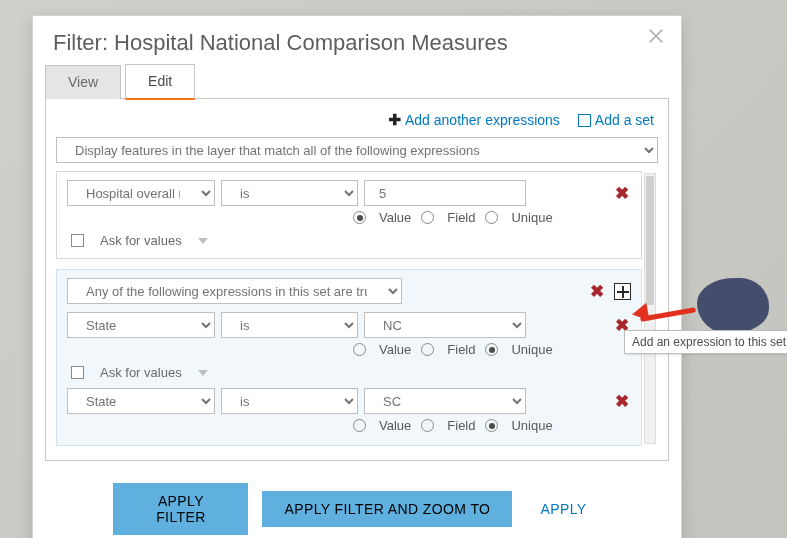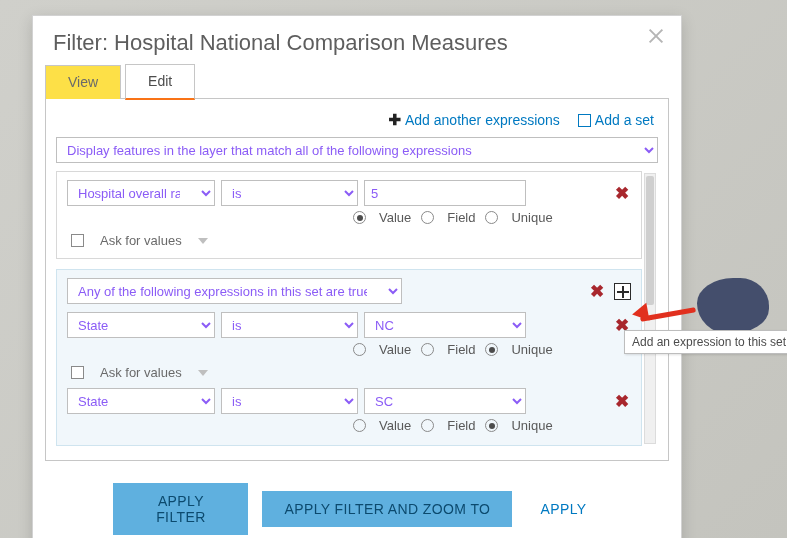--- a/index.html
+++ b/index.html
@@ -74,21 +74,21 @@
   .tabs:after {
     content:'';
     position:absolute; left:12px; right:12px; bottom:0;
     height:1px; background:#c6c6c6;
     z-index:0;
   }
   .tab {
     padding: 8px 22px 9px;
     border: 1px solid #c6c6c6;
     border-bottom: none;
-    background: #fde047;
+    background: #e5e5e5;
     font-size: 14px;
     color: #6a6a6a;
     cursor: pointer;
     position: relative;
     z-index:1;
     margin-right: 4px;
   }
   .tab.active {
     background: #fff;
     color: #4c4c4c;
@@ -113,25 +113,25 @@
   .plus-icon { font-weight: bold; color:#222; font-size:15px; }
   .box-icon {
     width: 13px; height: 13px; border: 1.5px solid #0079c1; display:inline-block;
   }
   .match-row select {
     width: 100%;
   }
   select, input[type=text] {
     font-family: inherit;
     font-size: 13px;
-    color: #8b5cf6;
+    color: #737373;
     background: #fff;
     border: 1px solid #bfbfbf;
     height: 26px;
-    padding: 0 6px;
+    padding: 0 14px;
   }
   select { padding-right: 18px; }
   .match-row { margin-bottom: 8px; }
   .scroll-area {
     position: relative;
     border-right: 16px solid transparent;
     max-height: 280px;
   }
   .scrollbar {
     position: absolute;
@@ -219,21 +219,21 @@
     font-family: inherit;
     font-size: 14px;
     letter-spacing: 0.4px;
     padding: 10px 20px;
     border: none;
     cursor: pointer;
     text-align:center;
   }
   .btn-primary {
     background: #5fb0df;
-    color: #0c4a6e;
+    color: #000000;
   }
   .btn-link {
     background: transparent;
     color: #0079c1;
     font-weight: 500;
     padding: 10px 14px;
   }
   .row .del-x.inrow { margin-left:auto; }
   
   .arrow {

